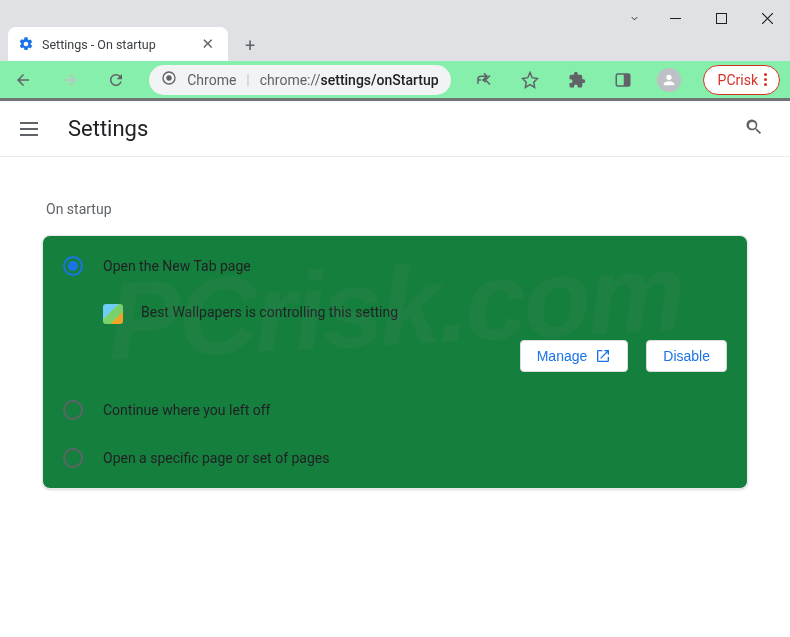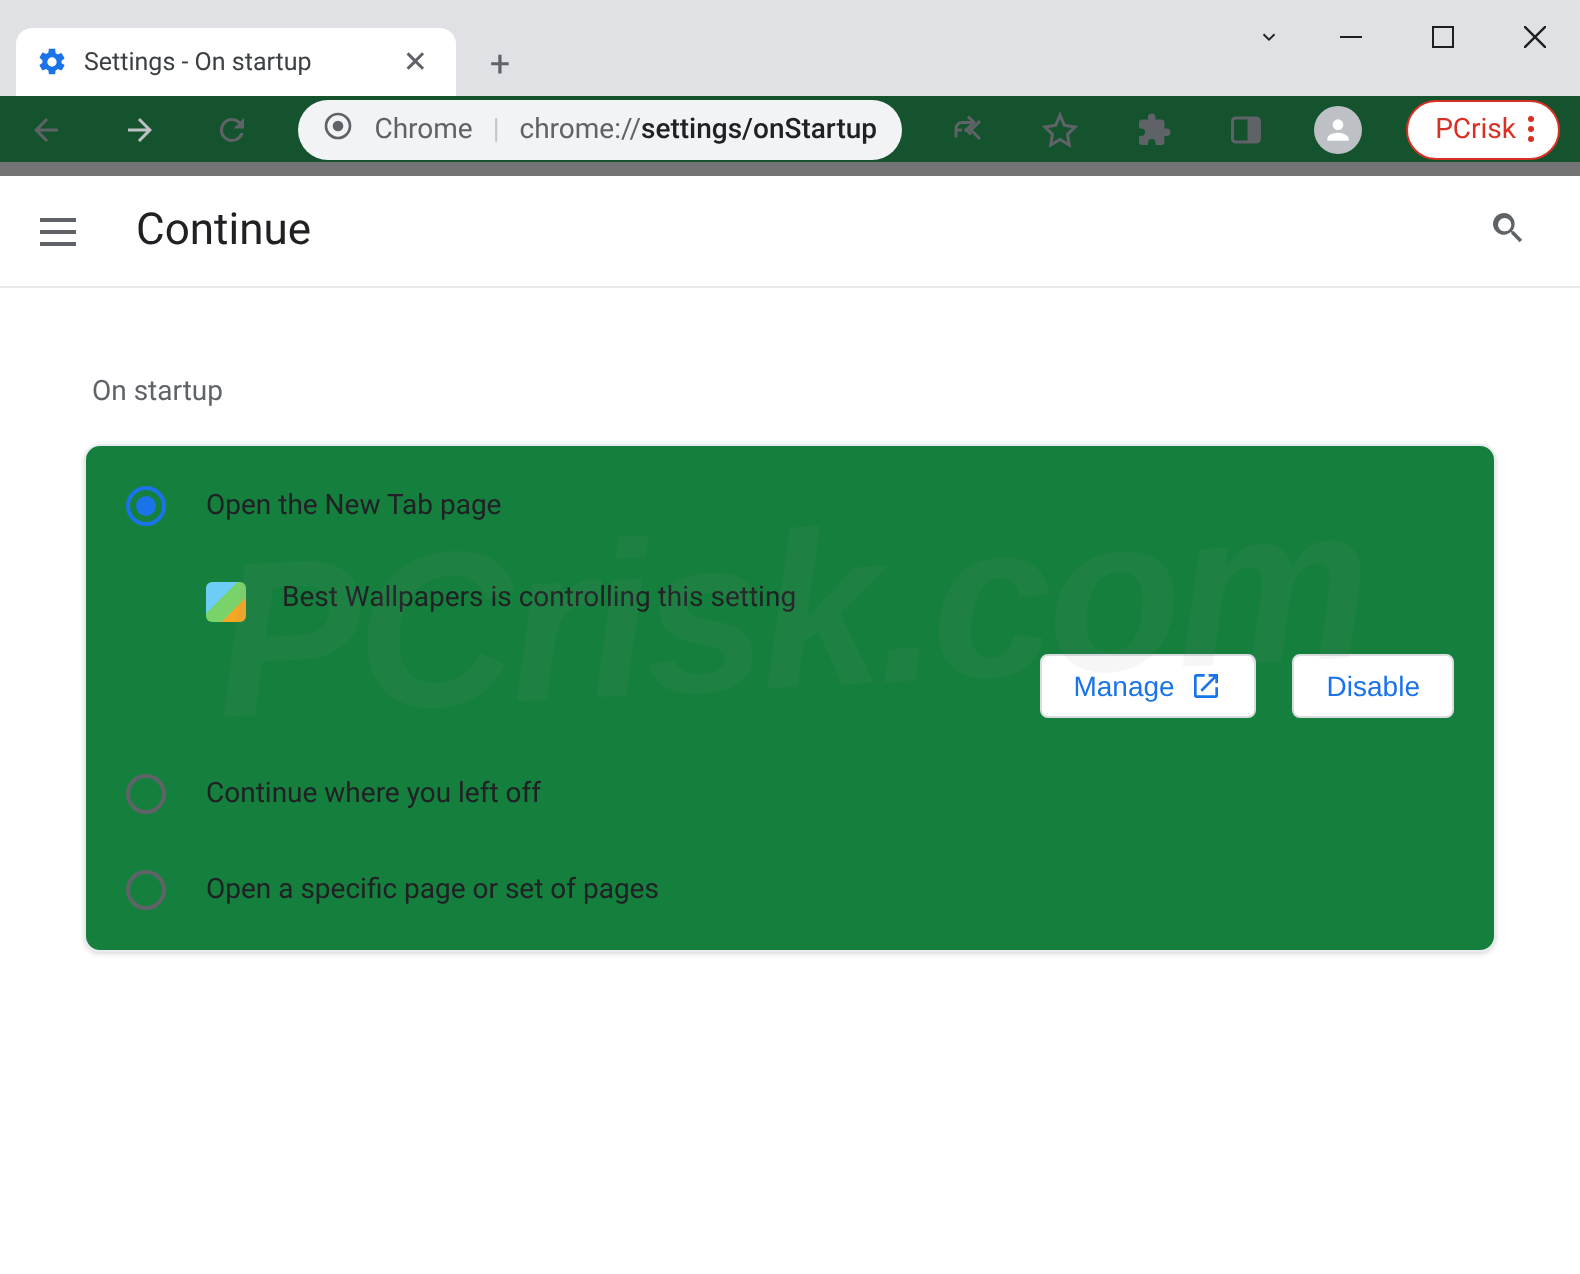--- a/index.html
+++ b/index.html
@@ -6,21 +6,21 @@
   body {
     font-family: "Segoe UI", Roboto, Arial, sans-serif;
     background: #fff;
     width: 790px;
     height: 637px;
     overflow: hidden;
     position: relative;
   }
   
   .titlebar {
-    height: 48px;
+    height: 61px;
     background: #dfe1e5;
     display: flex;
     align-items: flex-end;
     padding: 8px 0 0 8px;
     position: relative;
   }
   .tab {
     background: #fff;
     height: 34px;
     border-radius: 8px 8px 0 0;
@@ -39,22 +39,22 @@
   .tab-title { flex: 1; white-space: nowrap; overflow: hidden; text-overflow: ellipsis; }
   .tab-close { color:#5f6368; font-size: 15px; line-height:1; padding: 2px 4px; cursor:pointer; }
   .new-tab { width: 28px; height: 28px; display:flex; align-items:center; justify-content:center; color:#5f6368; font-size:18px; margin-left:8px; margin-bottom:2px; cursor:pointer; }
   .win-controls { position: absolute; right: 0; top: 0; height: 36px; display:flex; }
   .win-btn { width: 46px; display:flex; align-items:center; justify-content:center; color:#1f1f1f; cursor:pointer; }
   .win-btn svg { width:11px; height:11px; }
 
   
   .toolbar {
     height: 40px;
-    background: #14532d;
-    border-bottom: 7px solid #737373;
+    background: #86efac;
+    border-bottom: 3px solid #737373;
     display:flex;
     align-items:center;
     padding: 0 10px;
     gap: 20px;
   }
   .tb-icon {
     width: 30px; height: 30px;
     display:flex; align-items:center; justify-content:center;
     color:#5f6368; border-radius:50%;
     cursor:pointer;
@@ -277,21 +277,21 @@
       </div>
   </div>
 </div>
 
 <div class="settings-header">
   <div class="hamburger">
     <span></span>
       <span></span>
       <span></span>
   </div>
-  <div class="settings-title">Continue</div>
+  <div class="settings-title">Settings</div>
   <div class="search-btn">
     <svg width="20" height="20" viewBox="0 0 24 24">
         <path fill="#5f6368" d="M15.5 14h-.79l-.28-.27a6.5 6.5 0 1 0-.7.7l.27.28v.79l5 5L20.49 19zM10 14a4 4 0 1 1 4-4 4 4 0 0 1-4 4z"></path>
       </svg>
   </div>
 </div>
 
 <div class="content">
   <div class="section-label">On startup</div>
   <div class="card">

